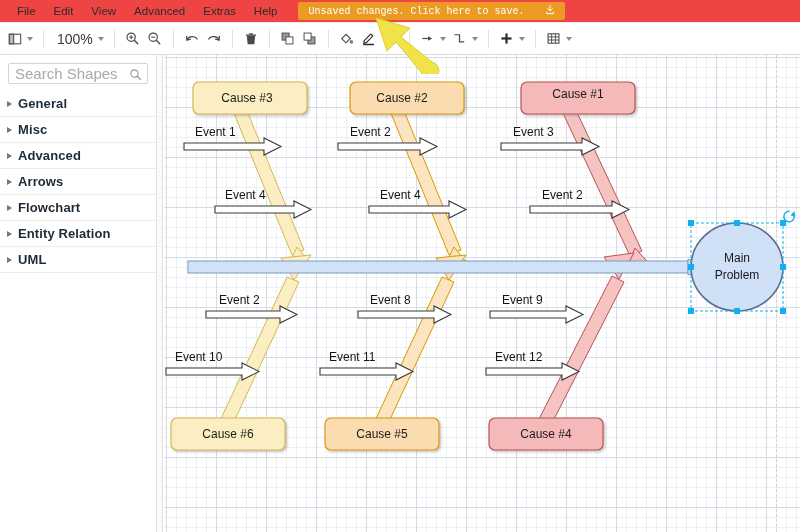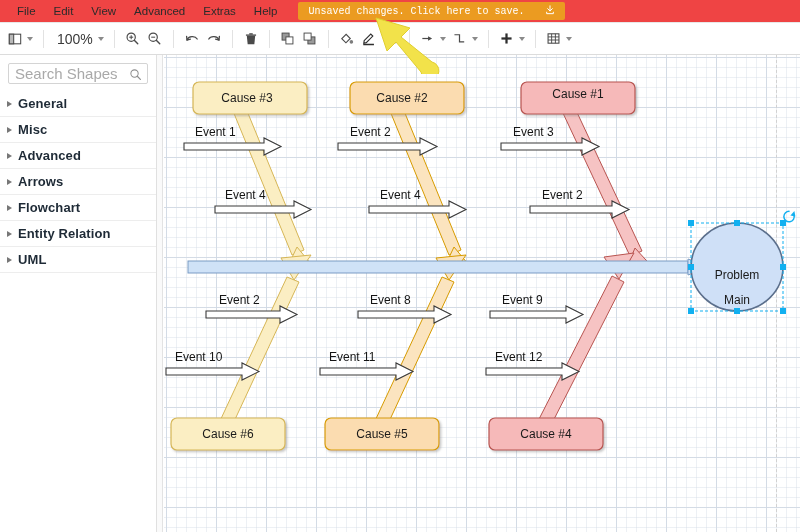--- a/index.html
+++ b/index.html
@@ -469,21 +469,21 @@
       </g>
     </svg>
 
     <div class="node-label" style="left:26px; top:27px; width:114px; height:32px;">Cause #3</div>
     <div class="node-label" style="left:186px; top:27px; width:104px; height:32px;">Cause #2</div>
     <div class="node-label" style="left:357px; top:27px; width:114px; height:24px;">Cause #1</div>
     <div class="node-label" style="left:7px; top:363px; width:114px; height:32px;">Cause #6</div>
     <div class="node-label" style="left:161px; top:363px; width:114px; height:32px;">Cause #5</div>
     <div class="node-label" style="left:325px; top:363px; width:114px; height:32px;">Cause #4</div>
 
-    <div class="node-label" style="left:541px; top:195px; width:64px; height:16px;margin-top:42px;">Main</div>
+    <div class="node-label" style="left:541px; top:195px; width:64px; height:16px;">Main</div>
     <div class="node-label" style="left:536px; top:212px; width:74px; height:16px;">Problem</div>
 
     <div class="ev-label" style="left:31px;  top:70px;">Event 1</div>
     <div class="ev-label" style="left:186px; top:70px;">Event 2</div>
     <div class="ev-label" style="left:349px; top:70px;">Event 3</div>
     <div class="ev-label" style="left:61px;  top:133px;">Event 4</div>
     <div class="ev-label" style="left:216px; top:133px;">Event 4</div>
     <div class="ev-label" style="left:378px; top:133px;">Event 2</div>
     <div class="ev-label" style="left:55px;  top:238px;">Event 2</div>
     <div class="ev-label" style="left:206px; top:238px;">Event 8</div>

